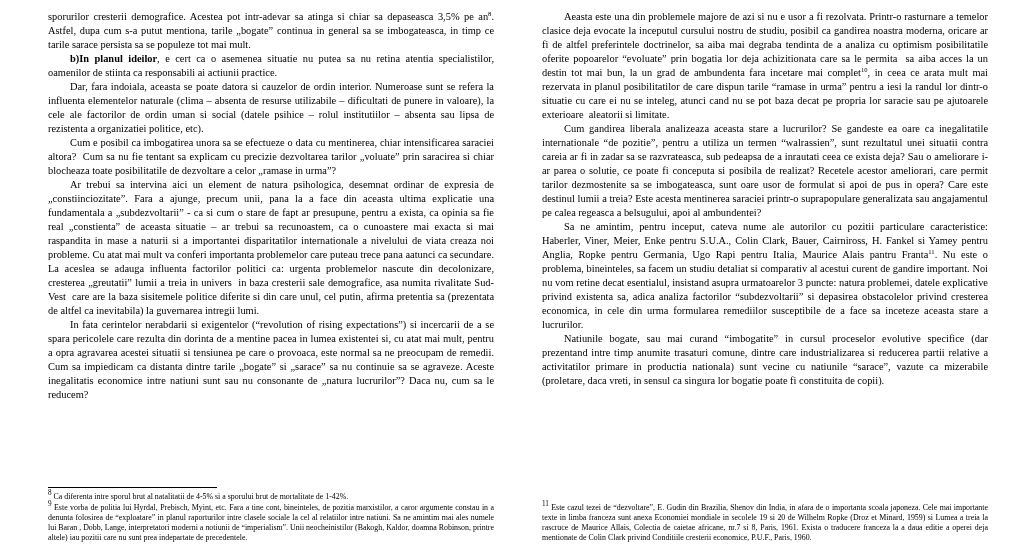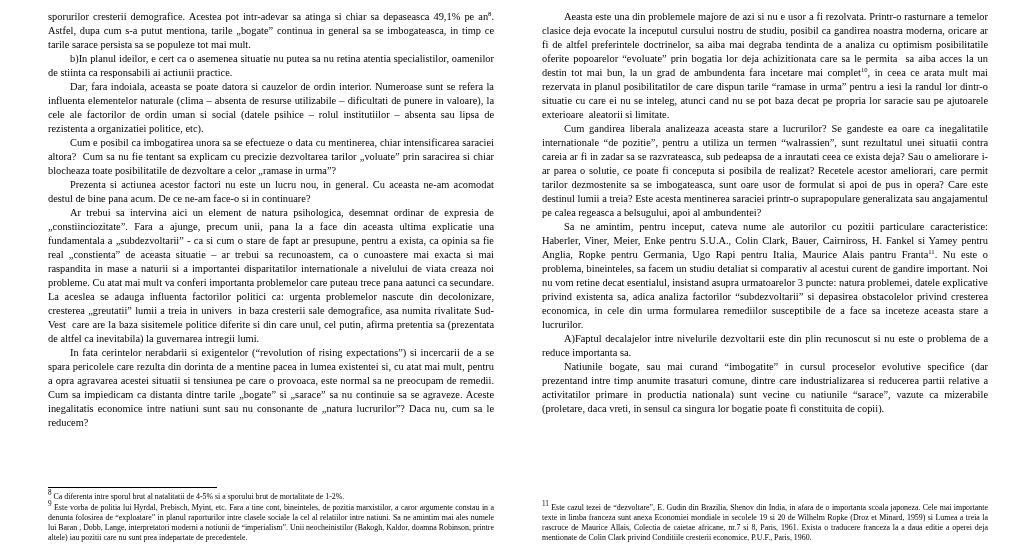--- a/index.html
+++ b/index.html
@@ -76,65 +76,63 @@
   sup {
     font-size: 6.6px;
     vertical-align: super;
     line-height: 0;
   }
   .fn-num {
     font-size: 7.2px;
     vertical-align: super;
     line-height: 0;
   }
-  b { font-weight: normal; }
+  b { font-weight: bold; }
 </style>
 </head>
 <body>
 
 <div class="page">
 
   <div class="column left">
     <div class="body-text">
 
-      <p class="noindent"><span>sporurilor cresterii demografice. Acestea pot intr-adevar sa atinga si chiar sa depaseasca 49,1% pe an</span><sup>8</sup><span>. Astfel, dupa cum s-a putut mentiona, tarile „bogate” continua in general sa se imbogateasca, in timp ce tarile sarace persista sa se populeze tot mai mult.</span></p>
+      <p class="noindent"><span>sporurilor cresterii demografice. Acestea pot intr-adevar sa atinga si chiar sa depaseasca 3,5% pe an</span><sup>8</sup><span>. Astfel, dupa cum s-a putut mentiona, tarile „bogate” continua in general sa se imbogateasca, in timp ce tarile sarace persista sa se populeze tot mai mult.</span></p>
 
       <p><b>b)In planul ideilor</b><span>, e cert ca o asemenea situatie nu putea sa nu retina atentia specialistilor, oamenilor de stiinta ca responsabili ai actiunii practice.</span></p>
 
       <p><span>Dar, fara indoiala, aceasta se poate datora si cauzelor de ordin interior. Numeroase sunt se refera la influenta elementelor naturale (clima – absenta de resurse utilizabile – dificultati de punere in valoare), la cele ale factorilor de ordin uman si social (datele psihice – rolul institutiilor – absenta sau lipsa de rezistenta a organizatiei politice, etc).</span></p>
 
       <p><span>Cum e posibil ca imbogatirea unora sa se efectueze o data cu mentinerea, chiar intensificarea saraciei altora?&nbsp; Cum sa nu fie tentant sa explicam cu precizie dezvoltarea tarilor „voluate” prin saracirea si chiar blocheaza toate posibilitatile de dezvoltare a celor „ramase in urma”?</span></p>
 
-      <p><span>Prezenta si actiunea acestor factori nu este un lucru nou, in general. Cu aceasta ne-am acomodat destul de bine pana acum. De ce ne-am face-o si in continuare?</span></p>
 
       <p><span>Ar trebui sa intervina aici un element de natura psihologica, desemnat ordinar de expresia de „constiinciozitate”. Fara a ajunge, precum unii, pana la a face din aceasta ultima explicatie una fundamentala a „subdezvoltarii” - ca si cum o stare de fapt ar presupune, pentru a exista, ca opinia sa fie real „constienta” de aceasta situatie – ar trebui sa recunoastem, ca o cunoastere mai exacta si mai raspandita in mase a naturii si a importantei disparitatilor internationale a nivelului de viata creaza noi probleme. Cu atat mai mult va conferi importanta problemelor care puteau trece pana aatunci ca secundare. La aceslea se adauga influenta factorilor politici ca: urgenta problemelor nascute din decolonizare, cresterea „greutatii” lumii a treia in univers&nbsp; in baza cresterii sale demografice, asa numita rivalitate Sud- Vest&nbsp; care are la baza sisitemele politice diferite si din care unul, cel putin, afirma pretentia sa (prezentata de altfel ca inevitabila) la guvernarea intregii lumi.</span></p>
 
       <p><span>In fata cerintelor nerabdarii si exigentelor (“revolution of rising expectations”) si incercarii de a se spara pericolele care rezulta din dorinta de a mentine pacea in lumea existentei si, cu atat mai mult, pentru a opra agravarea acestei situatii si tensiunea pe care o provoaca, este normal sa ne preocupam de remedii. Cum sa impiedicam ca distanta dintre tarile „bogate” si „sarace” sa nu continuie sa se agraveze. Aceste inegalitatis economice intre natiuni sunt sau nu consonante de „natura lucrurilor”? Daca nu, cum sa le reducem?</span></p>
 
     </div>
 
     <div class="spacer"></div>
 
     <div class="footnotes">
       <hr class="fn-rule">
-      <p><span class="fn-num">8</span><span> Ca diferenta intre sporul brut al natalitatii de 4-5% si a sporului brut de mortalitate de 1-2%.</span></p>
+      <p><span class="fn-num">8</span><span> Ca diferenta intre sporul brut al natalitatii de 4-5% si a sporului brut de mortalitate de 1-42%.</span></p>
       <p><span class="fn-num">9</span><span> Este vorba de politia lui Hyrdal, Prebisch, Myint, etc. Fara a tine cont, bineinteles, de pozitia marxistilor, a caror argumente constau in a denunta folosirea de “exploatare” in planul raporturilor intre clasele sociale la cel al relatiilor intre natiuni. Sa ne amintim mai ales numele lui Baran , Dobb, Lange, interpretatori moderni a notiunii de “imperialism”. Unii neocheinistilor (Bakogh, Kaldor, doamna Robinson, printre altele) iau pozitii care nu sunt prea indepartate de precedentele.</span></p>
     </div>
   </div>
 
   <div class="column right">
     <div class="body-text">
 
       <p><span>Aeasta este una din problemele majore de azi si nu e usor a fi rezolvata. Printr-o rasturnare a temelor clasice deja evocate la inceputul cursului nostru de studiu, posibil ca gandirea noastra moderna, oricare ar fi de altfel preferintele doctrinelor, sa aiba mai degraba tendinta de a analiza cu optimism posibilitatile oferite popoarelor “evoluate” prin bogatia lor deja achizitionata care sa le permita&nbsp; sa aiba acces la un destin tot mai bun, la un grad de ambundenta fara incetare mai complet</span><sup>10</sup><span>, in ceea ce arata mult mai rezervata in planul posibilitatilor de care dispun tarile “ramase in urma” pentru a iesi la randul lor dintr-o situatie cu care ei nu se inteleg, atunci cand nu se pot baza decat pe propria lor saracie sau pe ajutoarele exterioare&nbsp; aleatorii si limitate.</span></p>
 
       <p><span>Cum gandirea liberala analizeaza aceasta stare a lucrurilor? Se gandeste ea oare ca inegalitatile internationale “de pozitie”, pentru a utiliza un termen “walrassien”, sunt rezultatul unei situatii contra careia ar fi in zadar sa se razvrateasca, sub pedeapsa de a inrautati ceea ce exista deja? Sau o ameliorare i-ar parea o solutie, ce poate fi conceputa si posibila de realizat? Recetele acestor ameliorari, care permit tarilor dezmostenite sa se imbogateasca, sunt oare usor de formulat si apoi de pus in opera? Care este destinul lumii a treia? Este acesta mentinerea saraciei printr-o suprapopulare generalizata sau angajamentul pe calea regeasca a belsugului, apoi al ambundentei?</span></p>
 
       <p><span>Sa ne amintim, pentru inceput, cateva nume ale autorilor cu pozitii particulare caracteristice: Haberler, Viner, Meier, Enke pentru S.U.A., Colin Clark, Bauer, Cairniross, H. Fankel si Yamey pentru Anglia, Ropke pentru Germania, Ugo Rapi pentru Italia, Maurice Alais pantru Franta</span><sup>11</sup><span>. Nu este o problema, bineinteles, sa facem un studiu detaliat si comparativ al acestui curent de gandire important. Noi nu vom retine decat esentialul, insistand asupra urmatoarelor 3 puncte: natura problemei, datele explicative privind existenta sa, adica analiza factorilor “subdezvoltarii” si depasirea obstacolelor privind cresterea economica, in cele din urma formularea remediilor susceptibile de a face sa inceteze aceasta stare a lucrurilor.</span></p>
 
-      <p><b>A)</b><span>Faptul decalajelor intre nivelurile dezvoltarii este din plin recunoscut si nu este o problema de a reduce importanta sa.</span></p>
 
       <p><span>Natiunile bogate, sau mai curand “imbogatite” in cursul proceselor evolutive specifice (dar prezentand intre timp anumite trasaturi comune, dintre care industrializarea si reducerea partii relative a activitatilor primare in productia nationala) sunt vecine cu natiunile “sarace”, vazute ca mizerabile (proletare, daca vreti, in sensul ca singura lor bogatie poate fi constituita de copii).</span></p>
 
     </div>
 
     <div class="spacer"></div>
 
     <div class="footnotes">
       <p style="margin-top:6px;"><span class="fn-num">11</span><span> Este cazul tezei de “dezvoltare”, E. Gudin din Brazilia, Shenov din India, in afara de o importanta scoala japoneza. Cele mai importante texte in limba franceza sunt anexa Economiei mondiale in secolele 19 si 20 de Wilhelm Ropke (Droz et Minard, 1959) si Lumea a treia la rascruce de Maurice Allais, Colectia de caietae africane, nr.7 si 8, Paris, 1961. Exista o traducere franceza la a daua editie a operei deja mentionate de Colin Clark privind Conditiile cresterii economice, P.U.F., Paris, 1960.</span></p>
     </div>

